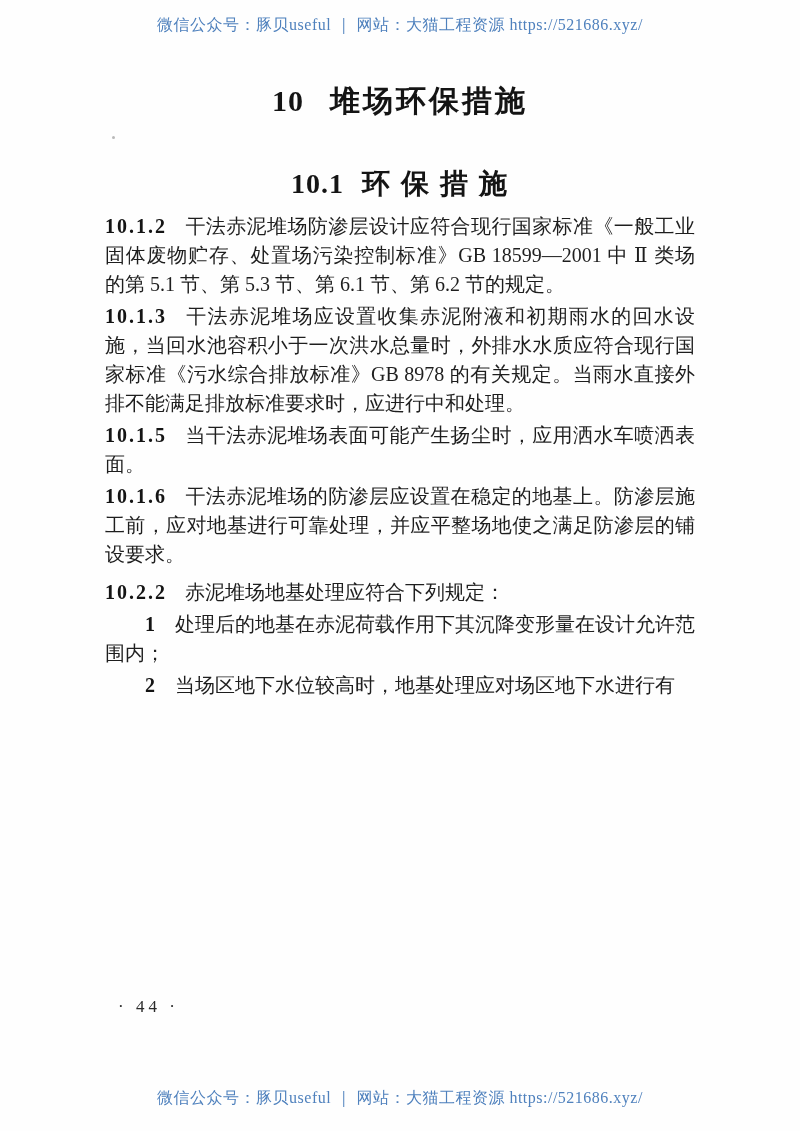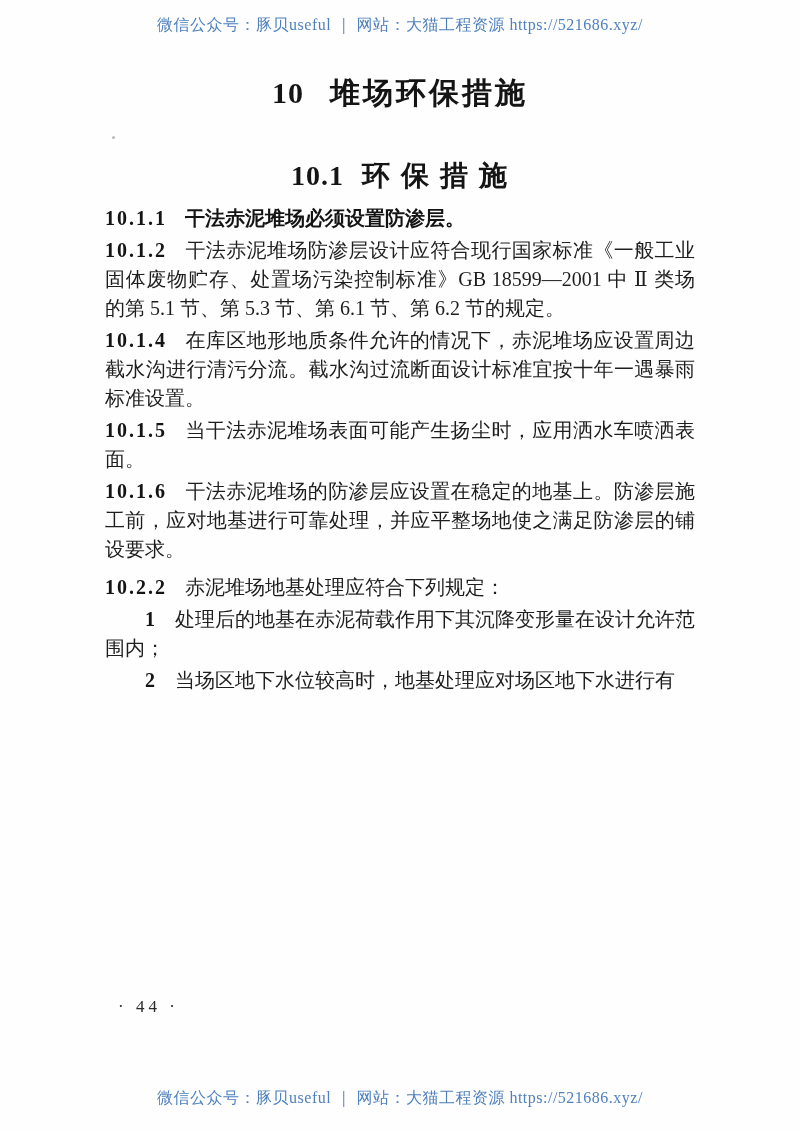--- a/index.html
+++ b/index.html
@@ -41,21 +41,21 @@
     left: 112px;
     top: 136px;
     width: 3px;
     height: 3px;
     border-radius: 50%;
     background: #b9b9b9;
   }
 
   .content {
     width: 590px;
-    margin: 0 auto;
+    margin: 8px auto;
     padding-top: 72px; 
   }
 
   .chapter-title {
     text-align: center;
     font-size: 30px;
     font-weight: bold;
     letter-spacing: 3px;
     line-height: 42px;
     color: #141414;
@@ -133,32 +133,29 @@
     <div class="chapter-title">
       <span class="num">10</span><span>堆场环保措施</span>
     </div>
 
     <div class="section-heading first">
       <span class="num">10.1</span><span class="stitle">环 保 措 施</span>
     </div>
 
     <div class="clauses">
 
-      <div class="clause mandatory">
-        <span class="cnum">10.1.1</span><span class="ctext">干法赤泥堆场必须设置防渗层。</span>
-      </div>
 
       <div class="clause">
         <span class="cnum">10.1.2</span><span class="ctext">干法赤泥堆场防渗层设计应符合现行国家标准《一般工业固体废物贮存、处置场污染控制标准》GB 18599—2001 中 Ⅱ 类场的第 5.1 节、第 5.3 节、第 6.1 节、第 6.2 节的规定。</span>
       </div>
 
+      <div class="clause">
+        <span class="cnum">10.1.3</span><span class="ctext">干法赤泥堆场应设置收集赤泥附液和初期雨水的回水设施，当回水池容积小于一次洪水总量时，外排水水质应符合现行国家标准《污水综合排放标准》GB 8978 的有关规定。当雨水直接外排不能满足排放标准要求时，应进行中和处理。</span>
+      </div>
 
-      <div class="clause">
-        <span class="cnum">10.1.4</span><span class="ctext">在库区地形地质条件允许的情况下，赤泥堆场应设置周边截水沟进行清污分流。截水沟过流断面设计标准宜按十年一遇暴雨标准设置。</span>
-      </div>
 
       <div class="clause">
         <span class="cnum">10.1.5</span><span class="ctext">当干法赤泥堆场表面可能产生扬尘时，应用洒水车喷洒表面。</span>
       </div>
 
       <div class="clause">
         <span class="cnum">10.1.6</span><span class="ctext">干法赤泥堆场的防渗层应设置在稳定的地基上。防渗层施工前，应对地基进行可靠处理，并应平整场地使之满足防渗层的铺设要求。</span>
       </div>
 
     </div>

